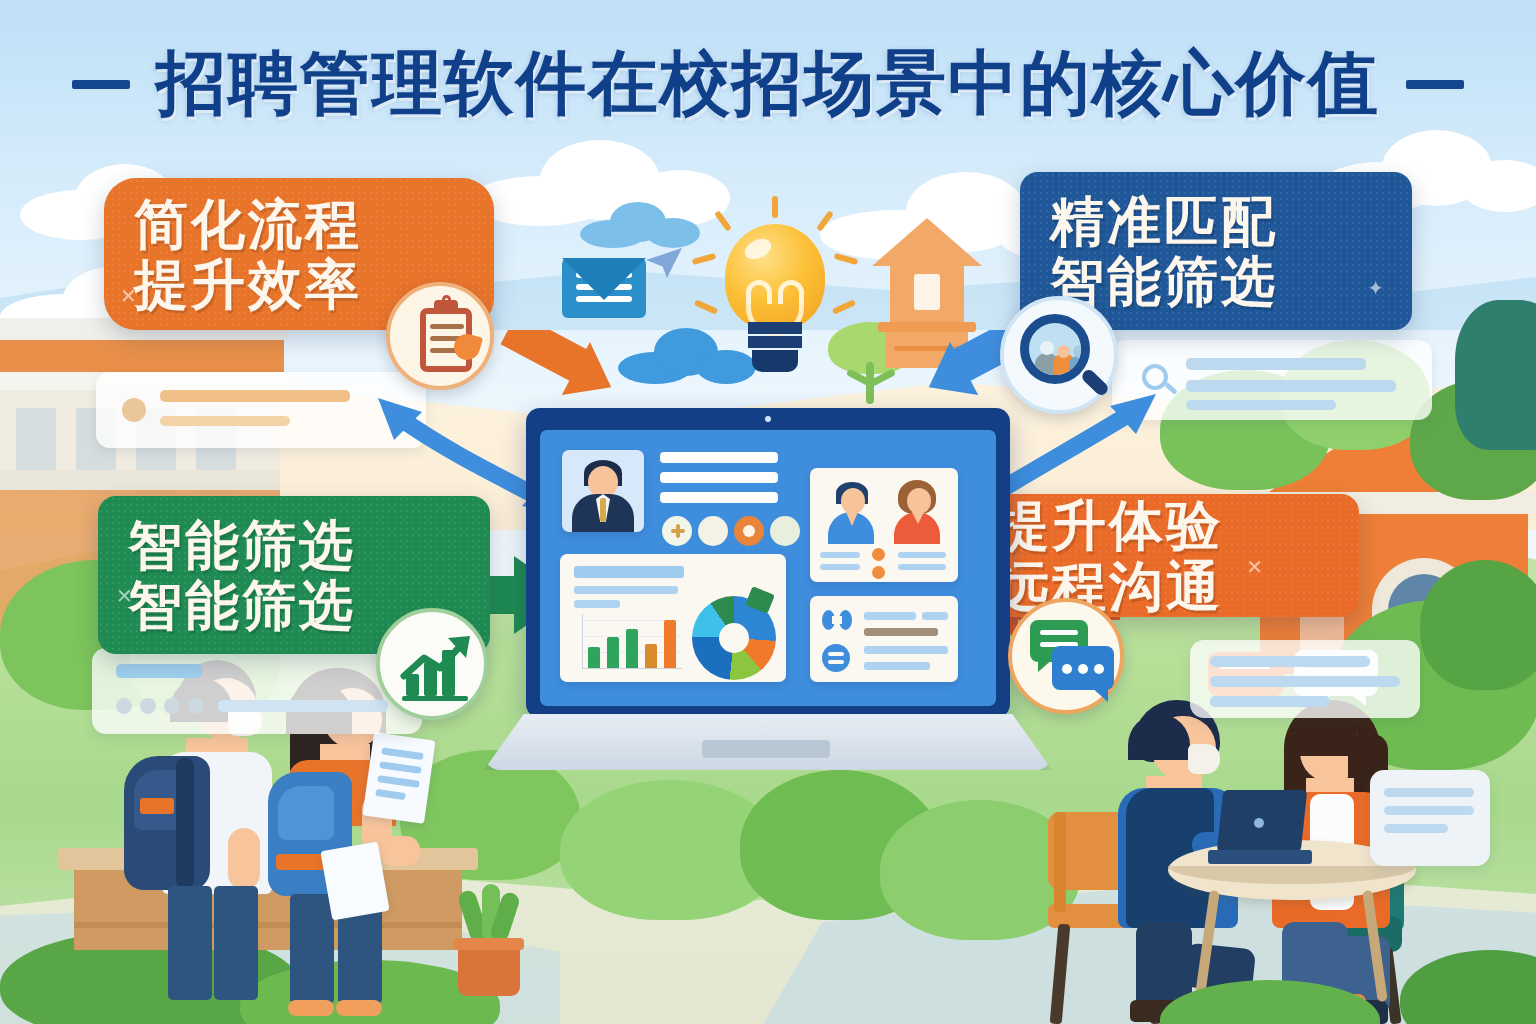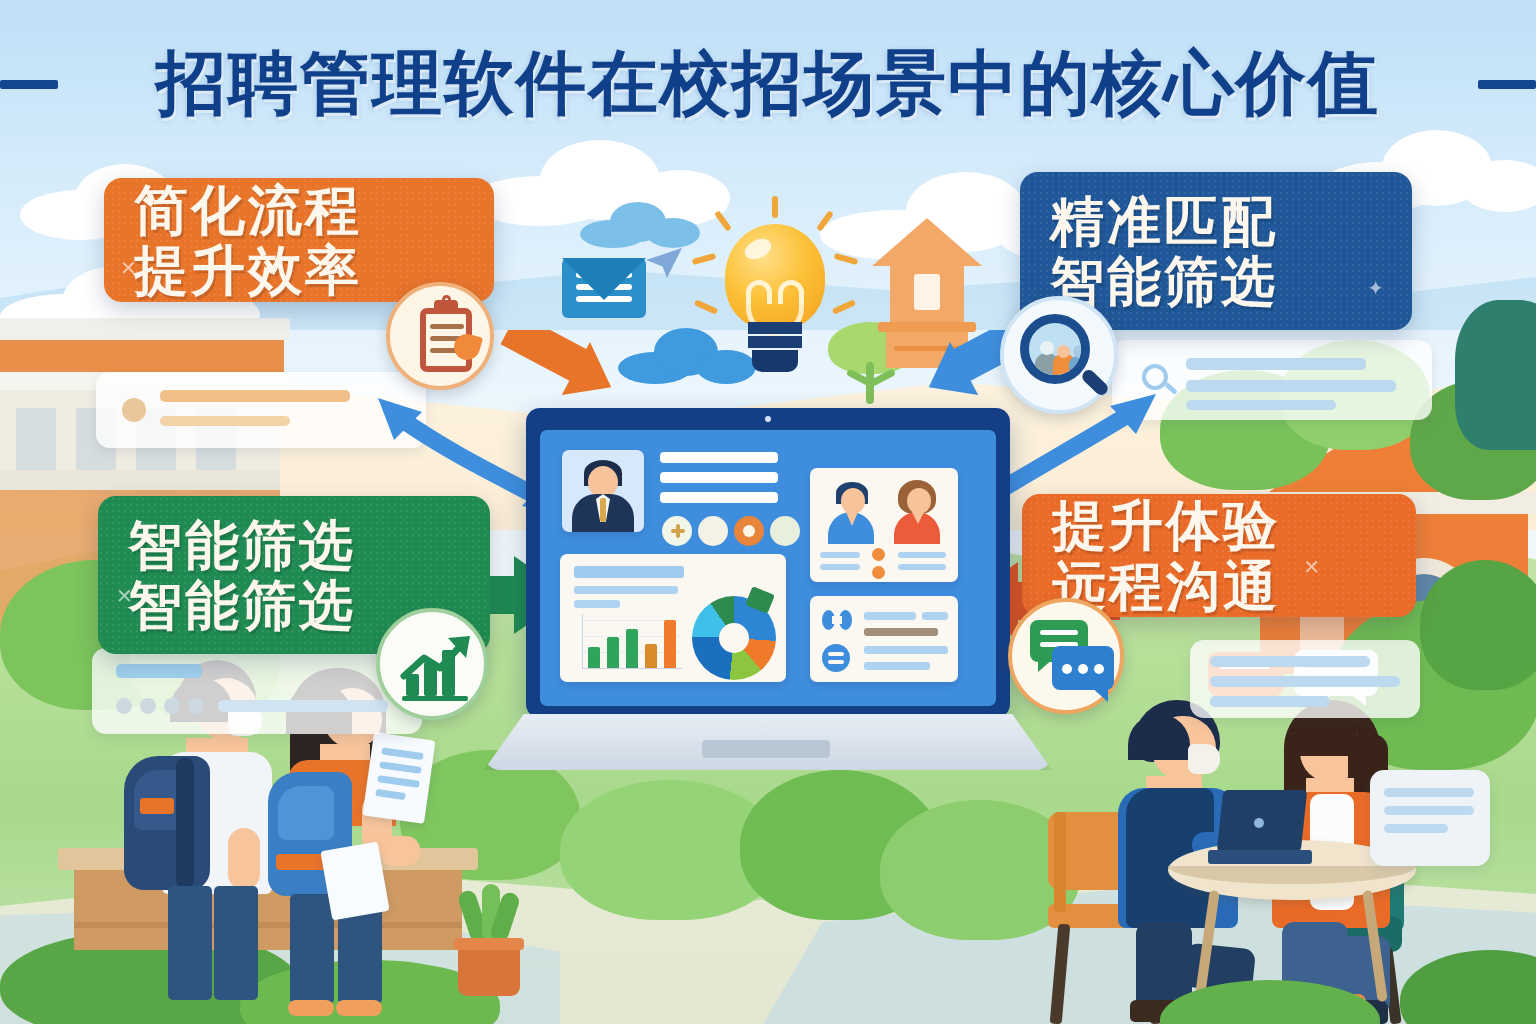--- a/index.html
+++ b/index.html
@@ -47,21 +47,21 @@
     clip-path: polygon(0 12%, 58% 4%, 100% 40%, 100% 100%, 0 100%);
   }
 
   
   .bush { position:absolute; border-radius:50% 50% 44% 44%; }
   .tree-trunk { position:absolute; background:#7fbf5a; border-radius:4px; }
 
   
   #title-bar {
     position:absolute; left:0; top:38px; width:1536px; height:92px;
-    display:flex; align-items:center; justify-content:space-between; gap:26px;
+    display:flex; align-items:center; justify-content:center; gap:26px;
     z-index:60;
   }
   #title-bar .dash { width:58px; height:9px; background:#13478f; border-radius:2px; }
   #title-text {
     font-size:70px; font-weight:bold; color:#10408a; letter-spacing:2px;
     text-shadow: 2px 3px 0 rgba(255,255,255,.5), 0 2px 6px rgba(25,70,140,.22);
     white-space:nowrap;
   }
 
   
@@ -74,24 +74,24 @@
     color:#fdf6ec; font-weight:bold; font-size:54px; line-height:1.12;
     letter-spacing:3px; white-space:nowrap;
     text-shadow: 2px 3px 0 rgba(0,0,0,.14);
   }
   .card::after{
     content:""; position:absolute; inset:0; border-radius:18px;
     background-image:radial-gradient(rgba(255,255,255,.17) 1px, transparent 1px);
     background-size:6px 6px; pointer-events:none; opacity:.5;
   }
   .card .sparkle { position:absolute; color:rgba(255,255,255,.6); font-size:20px; }
-  #card-tl { left:104px;  top:178px; width:390px; height:124px; background:#e8742a; }
+  #card-tl { left:104px;  top:178px; width:390px; height:152px; background:#e8742a;border-radius:32px; }
   #card-tr { left:1020px; top:172px; width:392px; height:158px; background:#1f5798; }
   #card-bl { left:98px;   top:496px; width:392px; height:158px; background:#1f8b52; }
-  #card-br { left:1022px; top:494px; width:394px; height:123px; background:#ea6b28; }
+  #card-br { left:965px; top:494px; width:394px; height:123px; background:#ea6b28; }
 
   
   .ghost-panel {
     position:absolute; background:rgba(255,255,255,.78); border-radius:14px; z-index:22;
     box-shadow:0 4px 12px rgba(60,80,110,.12);
   }
   .ghost-line { position:absolute; background:#bcd9ef; border-radius:5px; }
   .ghost-dot { position:absolute; border-radius:50%; background:#cdd9e0; }
 
   

